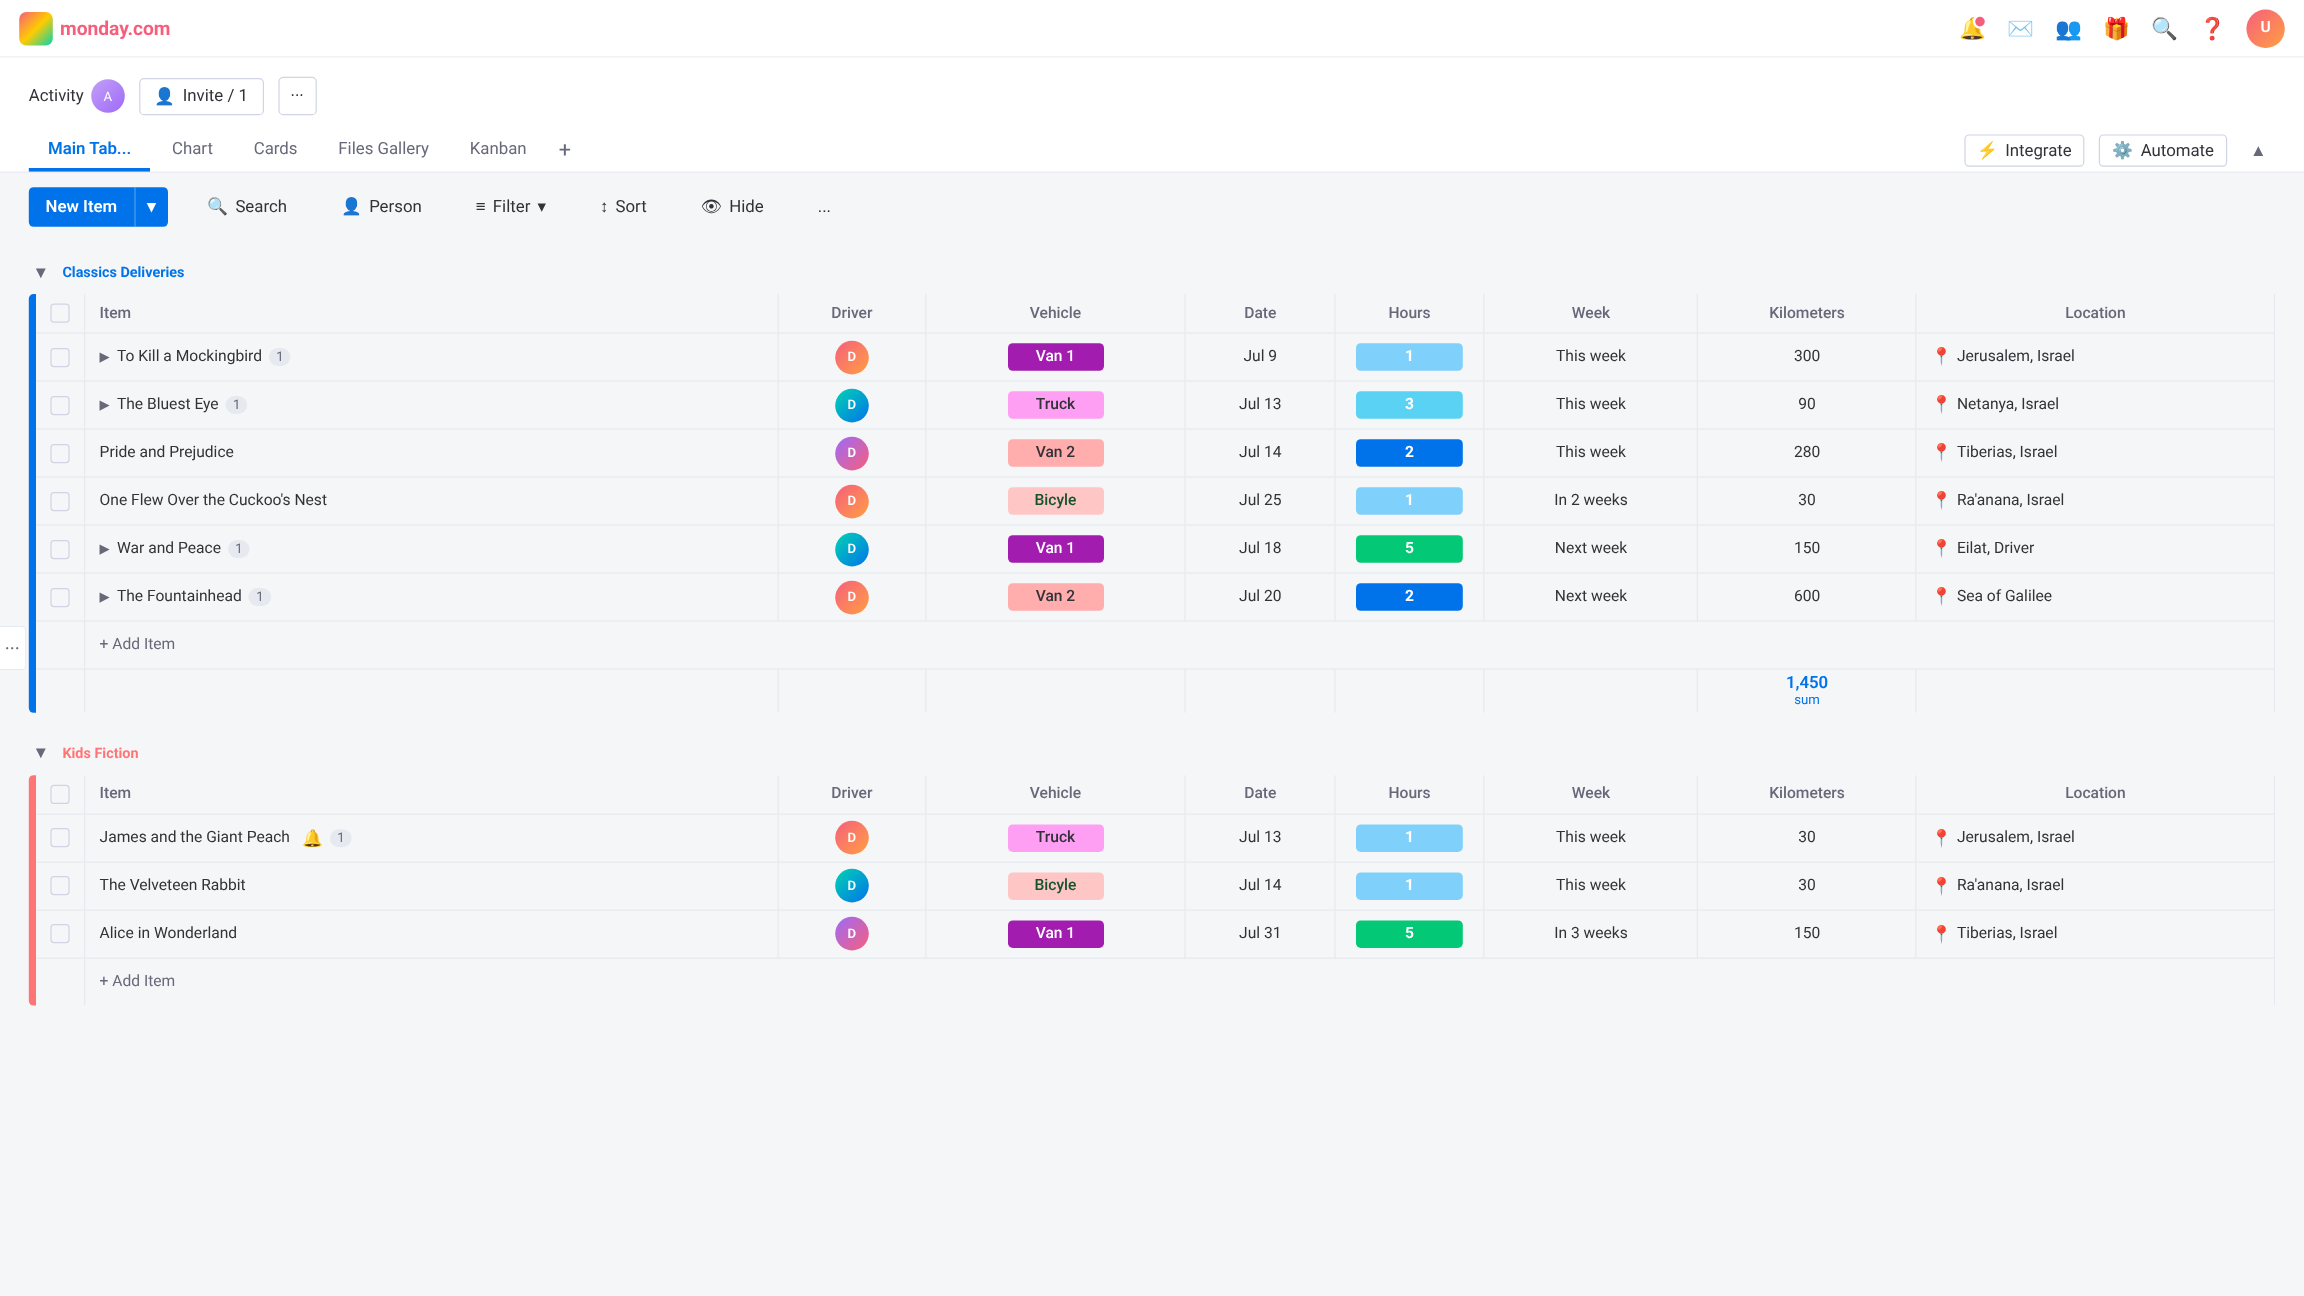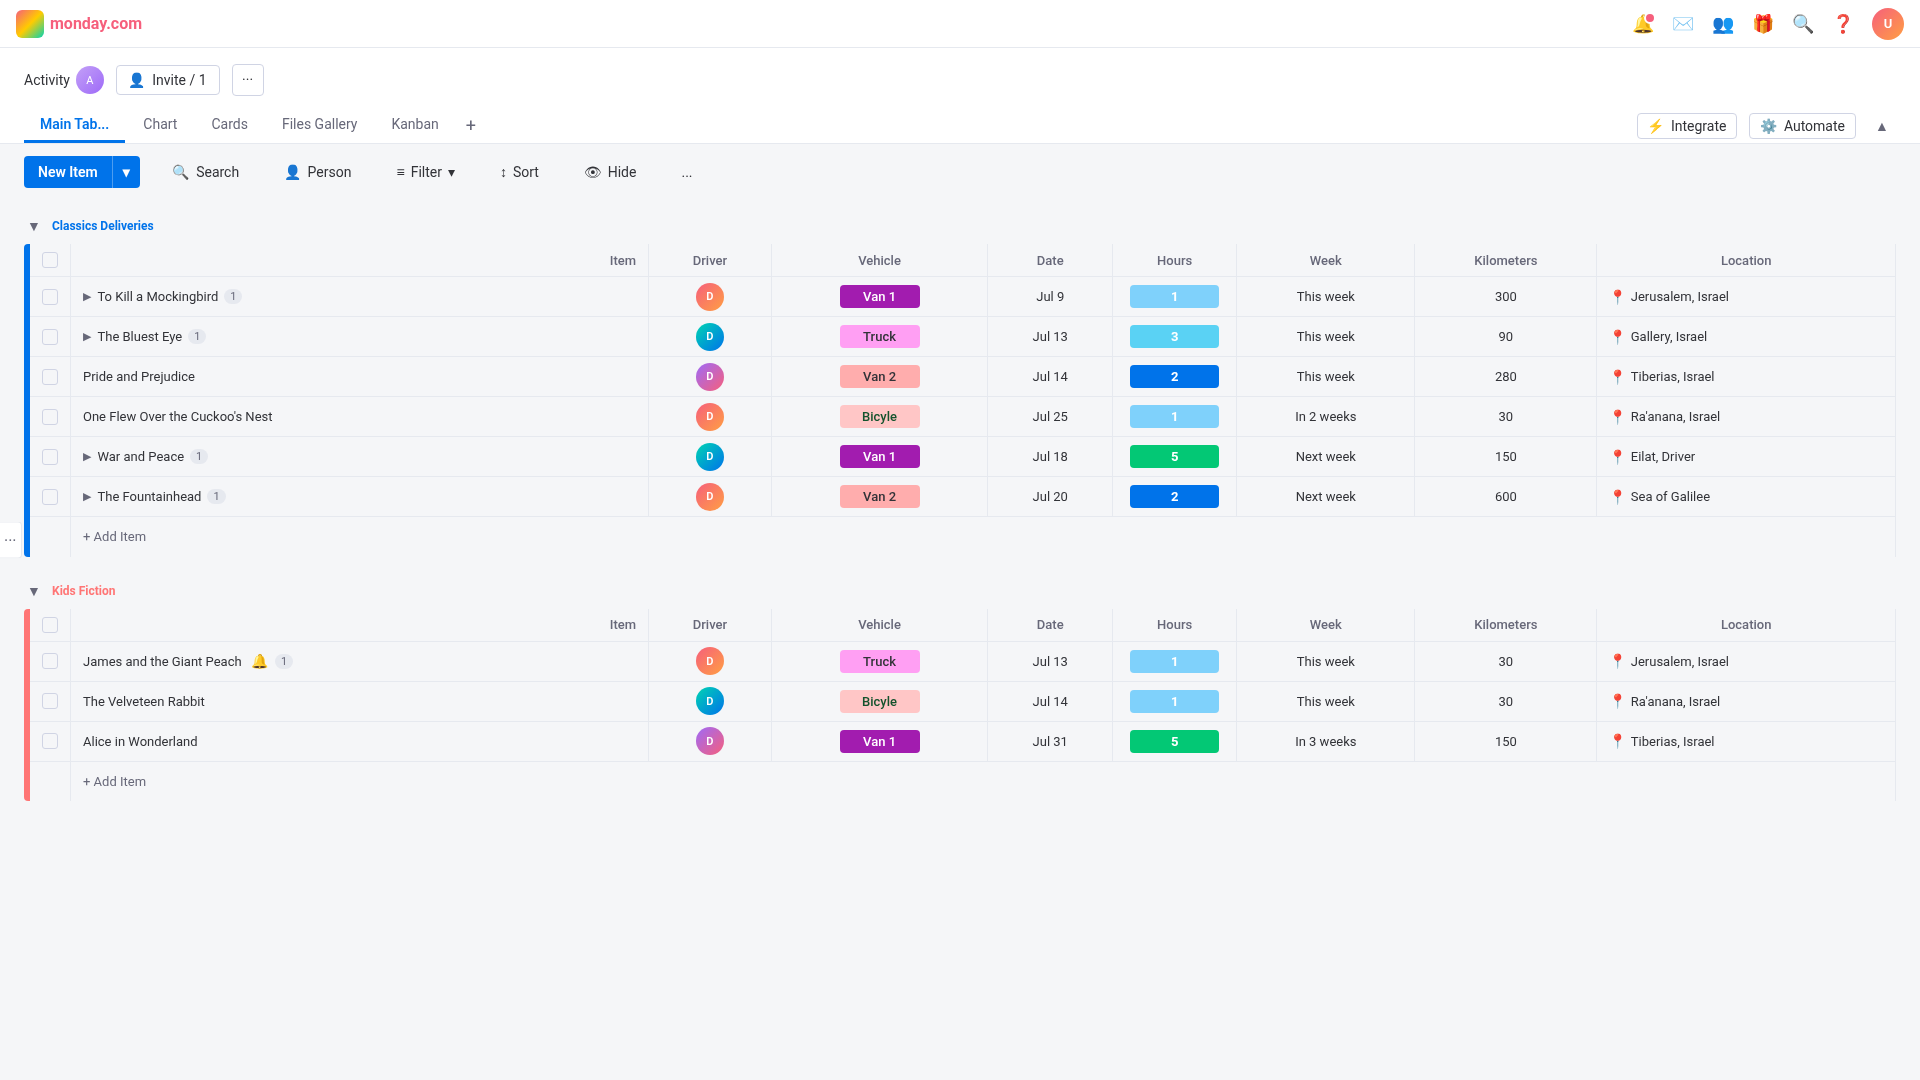--- a/index.html
+++ b/index.html
@@ -45,21 +45,21 @@
 
     
     .group { margin-bottom: 24px; }
     .group-header { display: flex; align-items: center; gap: 8px; margin-bottom: 8px; }
     .group-collapse { width: 20px; height: 20px; display: flex; align-items: center; justify-content: center; cursor: pointer; color: #676879; }
     .group-title { font-size: 12px; font-weight: 700; cursor: pointer; }
     .group-classics { color: #0073ea; }
     .group-kids { color: #ff7575; }
     .table { width: 100%; border-collapse: collapse; }
     .table th { background: #f5f6f8; border-bottom: 1px solid #e6e9ef; border-right: 1px solid #e6e9ef; padding: 8px 12px; font-size: 13px; font-weight: 500; color: #676879; text-align: center; white-space: nowrap; }
-    .table th.item-col { text-align: right; }
+    .table th.item-col { text-align: left; }
     .table td { border-bottom: 1px solid #e6e9ef; border-right: 1px solid #e6e9ef; padding: 0 12px; height: 40px; font-size: 13px; vertical-align: middle; }
     .table td.item-col { text-align: left; }
     .table td.center { text-align: center; }
     .table tr:last-child td { border-bottom: none; }
     .checkbox { width: 16px; height: 16px; border: 1px solid #d0d4e4; border-radius: 3px; cursor: pointer; display: flex; align-items: center; justify-content: center; }
     .check-col { width: 36px; text-align: center; }
     .item-col { min-width: 280px; }
 
     
     .item-name-cell { display: flex; align-items: center; gap: 6px; }
@@ -278,21 +278,21 @@
               <td class="center"><span class="vehicle-pill truck">Truck</span></td>
               <td class="center">Jul 13</td>
               <td class="center">
                   <span class="hours-pill hours-3">3</span>
                 </td>
               <td class="center">This week</td>
               <td class="center">90</td>
               <td>
                   <div class="location-cell">
                     <span class="location-pin">📍</span>
-                    <span>Gallery, Israel</span>
+                    <span>Netanya, Israel</span>
                   </div>
                 </td>
             </tr>
             <tr>
               <td class="check-col center">
                   <div class="checkbox"></div>
                 </td>
               <td class="item-col">
                 <div class="item-name-cell">
                   <span class="item-name-text">Pride and Prejudice</span>
@@ -397,20 +397,34 @@
               <td>
                   <div class="location-cell">
                     <span class="location-pin">📍</span>
                     <span>Sea of Galilee</span>
                   </div>
                 </td>
             </tr>
             <tr class="add-item-row">
               <td></td>
               <td colspan="8">+ Add Item</td>
+            </tr>
+            <tr class="sum-row">
+              <td></td>
+              <td></td>
+              <td></td>
+              <td></td>
+              <td></td>
+              <td></td>
+              <td></td>
+              <td>
+                <div class="sum-value">1,450</div>
+                <div class="sum-label">sum</div>
+              </td>
+              <td></td>
             </tr>
           </tbody>
         </table>
       </div>
     </div>
   </div>
 
   <div class="group">
     <div class="group-header">
       <div class="group-collapse">▼</div>

